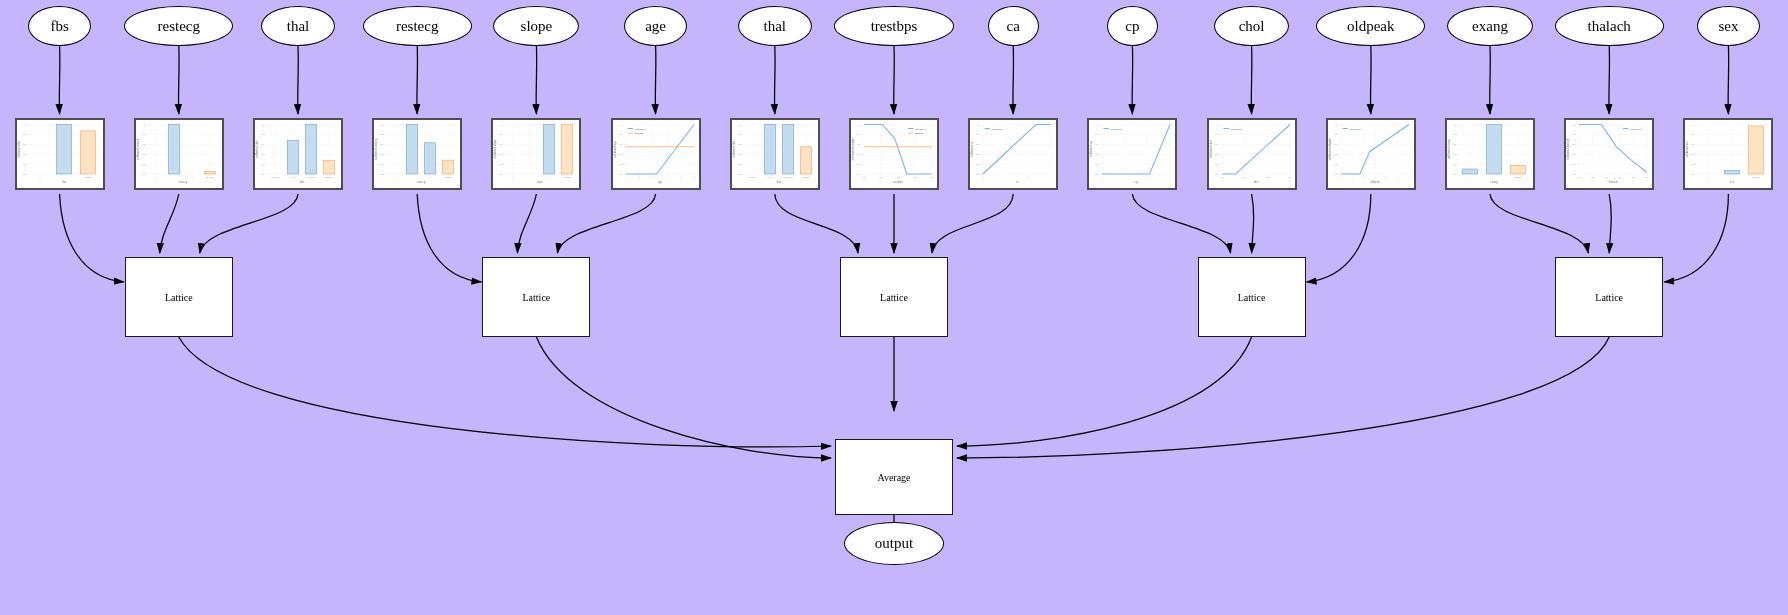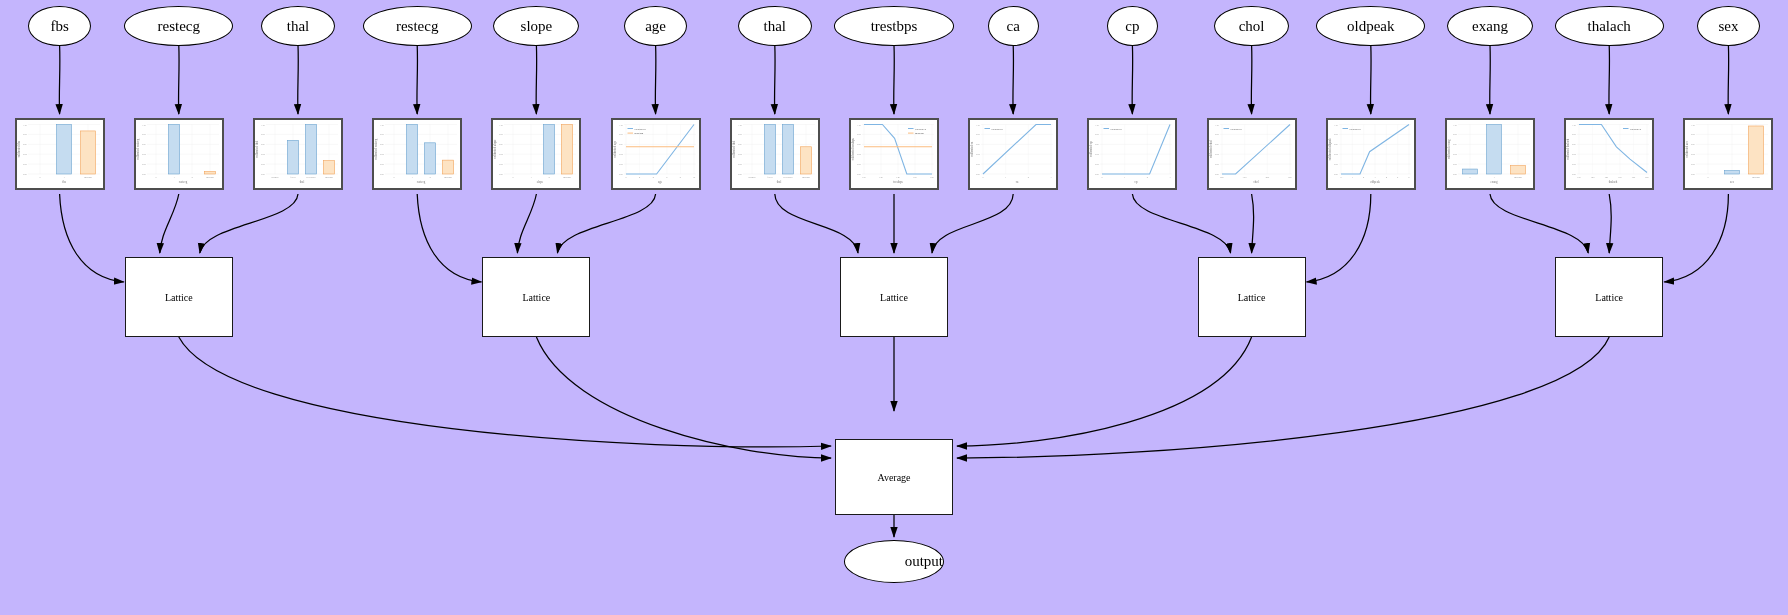--- a/index.html
+++ b/index.html
@@ -564,17 +564,17 @@
       </div>
       <div class="node box" style="left: 1197.6px; top: 257px; width: 108px; height: 80px;">
         <span>Lattice</span>
       </div>
       <div class="node box" style="left: 1555.2px; top: 257px; width: 108px; height: 80px;">
         <span>Lattice</span>
       </div>
       <div class="node box" style="left: 835px; top: 415px; width: 118px; height: 76px; margin-top: 24px;">
         <span>Average</span>
       </div>
-      <div class="node ellipse" style="left: 844px; top: 540px; width: 100px; height: 43px; justify-content: flex-end;">
+      <div class="node ellipse" style="left: 844px; top: 522px; width: 100px; height: 43px;">
         <span>output</span>
       </div>
     </div>
 </div>
 
 </body></html>

